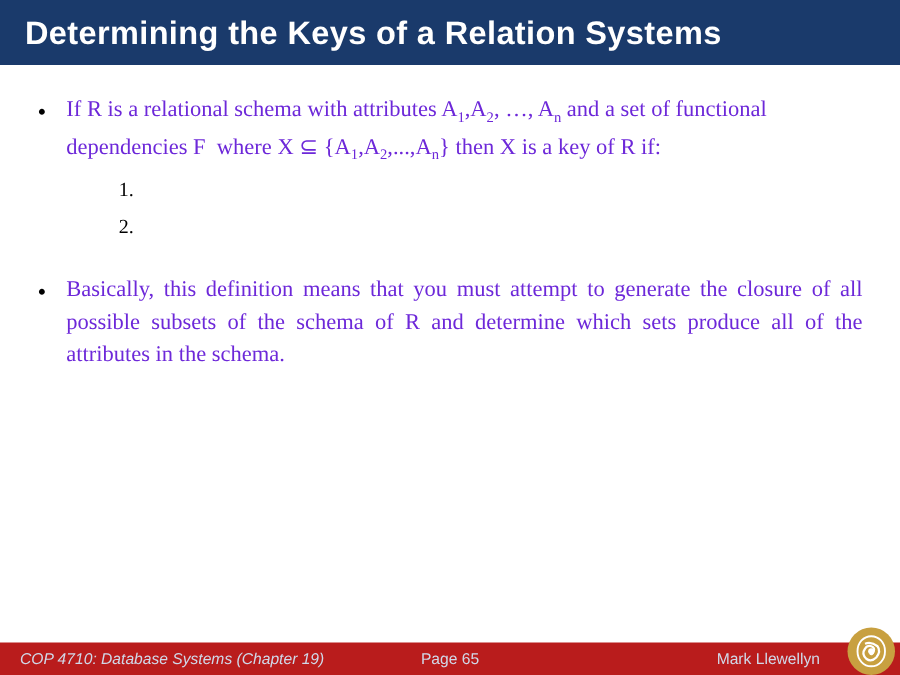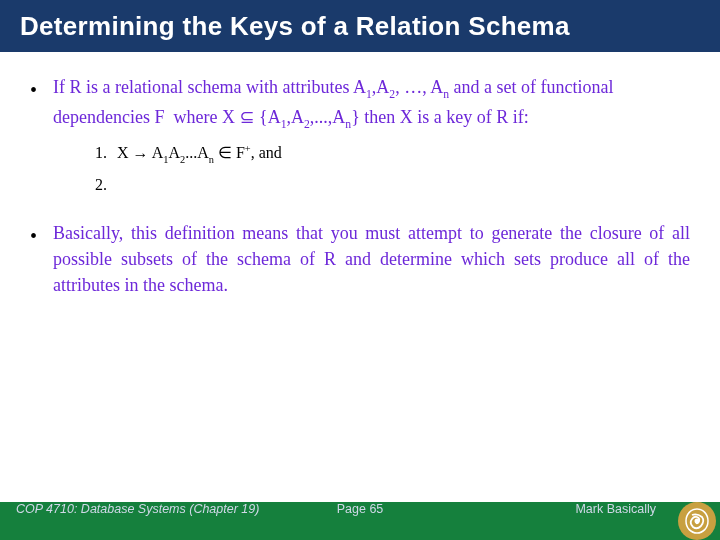--- a/index.html
+++ b/index.html
@@ -87,24 +87,24 @@
       font-size: 16px;
       flex-shrink: 0;
     }
 
     .sub-text {
       font-size: 16px;
       line-height: 1.45;
     }
 
     .footer {
-      background: #15803d;
-      height: 38px;
-      display: flex;
-      align-items: flex-start;
+      background: #b91c1c;
+      height: 26px;
+      display: flex;
+      align-items: center;
       padding: 0 16px;
       position: relative;
     }
 
     .footer-left {
       color: #d0d8e8;
       font-size: 12.5px;
       font-family: Arial, sans-serif;
       font-style: italic;
       flex: 1;
@@ -154,60 +154,57 @@
       font-size: 0.65em;
       vertical-align: sub;
     }
   </style>
 </head>
 <body>
 
 <div class="slide">
 
   <div class="title-bar">
-    <h1>Determining the Keys of a Relation Schema</h1>
+    <h1>Determining the Keys of a Relation Systems</h1>
   </div>
 
   <div class="content">
 
     <div class="bullet-item">
       <span class="bullet-dot">•</span>
       <div>
         <span class="bullet-text">
           If R is a relational schema with attributes A<sub>1</sub>,A<sub>2</sub>, …, A<sub>n</sub>
           and a set of functional dependencies F&nbsp; where X ⊆
           {A<sub>1</sub>,A<sub>2</sub>,...,A<sub>n</sub>} then X is a key of R if:
         </span>
 
         
         <div class="sub-items">
           <div class="sub-item">
             <span class="sub-num">1.</span>
-            <span class="sub-text">
-              X → A<sub>1</sub>A<sub>2</sub>...A<sub>n</sub> ∈ F<sup>+</sup>, and
-            </span>
           </div>
           <div class="sub-item">
             <span class="sub-num">2.</span>
           </div>
         </div>
       </div>
     </div>
 
     <div class="bullet-item">
       <span class="bullet-dot">•</span>
       <span class="bullet-text">Basically, this definition means that you must attempt to generate the closure of all possible subsets of the schema of R and determine which sets produce all of the attributes in the schema.</span>
     </div>
 
   </div>
 
   <div class="footer">
     <span class="footer-left">COP 4710: Database Systems  (Chapter 19)</span>
     <span class="footer-center">Page 65</span>
-    <span class="footer-right">Mark Basically</span>
+    <span class="footer-right">Mark Llewellyn</span>
     <div class="footer-logo">
       <svg viewBox="0 0 32 32">
         <circle cx="16" cy="16" r="14" fill="#c8a040"></circle>
 
         <path d="M16 4 C10 4, 5 9, 5 16 C5 23, 10 28, 16 28 C22 28, 27 23, 27 16 C27 9, 22 4, 16 4 Z" fill="none" stroke="#fff" stroke-width="1.5"></path>
         <path d="M11 10 Q16 8, 21 12 Q24 16, 20 21 Q16 25, 12 22 Q8 18, 11 14 Q13 11, 16 12 Q19 13, 18 16 Q17 19, 15 18" fill="none" stroke="#fff" stroke-width="1.8"></path>
         <circle cx="16" cy="16" r="2.5" fill="#fff"></circle>
       </svg>
     </div>
   </div>

